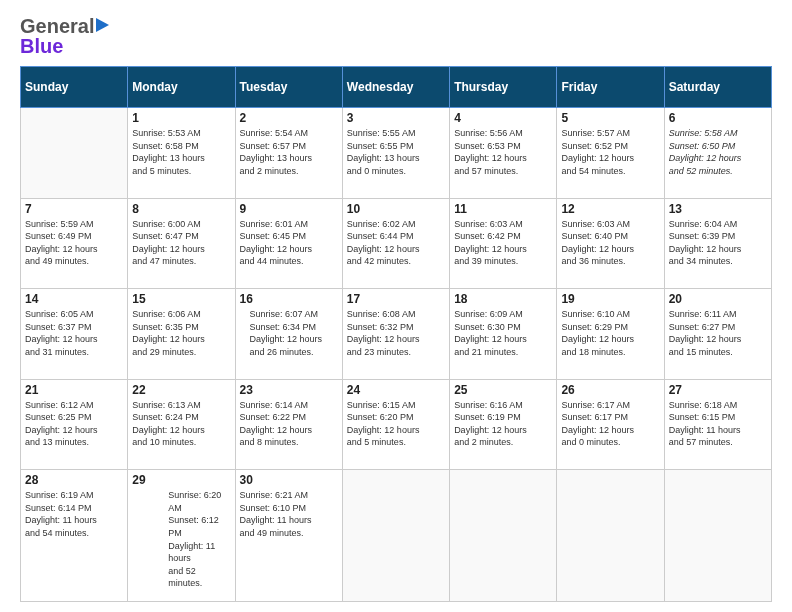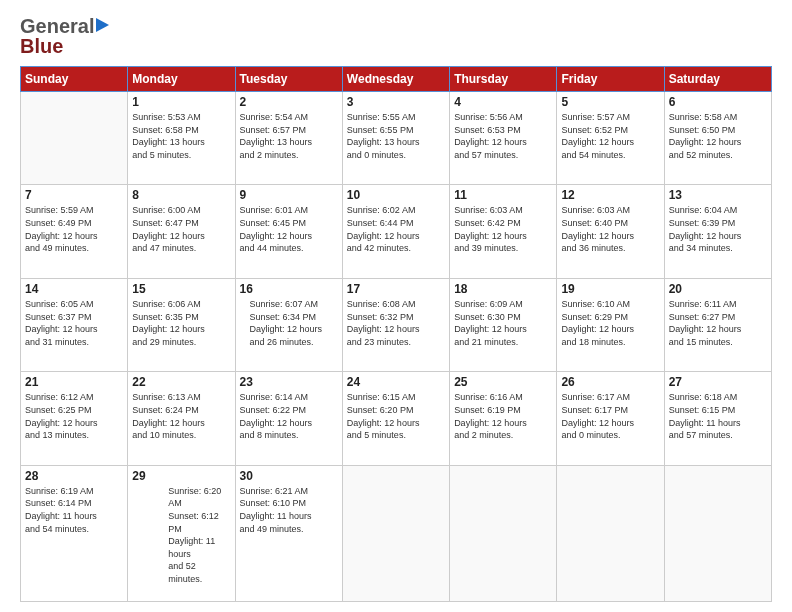--- a/index.html
+++ b/index.html
@@ -37,25 +37,25 @@
       font-weight: normal;
       color: #444;
     }
     .calendar {
       flex: 1;
       border-collapse: collapse;
       width: 100%;
       table-layout: fixed;
     }
     .calendar thead tr th {
-      background: #b91c1c;
+      background: #0c4a6e;
       color: #fff;
       font-size: 12px;
       font-weight: bold;
-      padding: 5px 4px;
+      padding: 13px 4px;
       text-align: left;
       border: 1px solid #5590d8;
     }
     .calendar tbody tr td {
       border: 1px solid #ccc;
       vertical-align: top;
       padding: 3px 4px;
       font-size: 9.5px;
       color: #333;
       height: 85px;
@@ -81,21 +81,21 @@
     }
     .general-text {
       font-size: 20px;
       font-weight: bold;
       color: #555;
       line-height: 1;
     }
     .blue-text {
       font-size: 20px;
       font-weight: bold;
-      color: #7f1d1d;
+      color: #6d28d9;
       line-height: 1;
     }
     .logo-row {
       display: flex;
       align-items: center;
     }
     .arrow-icon {
       display: inline-block;
       width: 0;
       height: 0;
@@ -167,21 +167,21 @@
           </td>
           <td>
             <span class="day-number">5</span>
             <div class="day-info" style="white-space: pre-line;">Sunrise: 5:57 AM
 Sunset: 6:52 PM
 Daylight: 12 hours
 and 54 minutes.</div>
           </td>
           <td>
             <span class="day-number">6</span>
-            <div class="day-info" style="white-space: pre-line;">Sunrise: 5:58 AM
+            <div class="day-info" style="white-space: pre-line; font-style: italic;">Sunrise: 5:58 AM
 Sunset: 6:50 PM
 Daylight: 12 hours
 and 52 minutes.</div>
           </td>
         </tr>
         <tr>
           <td>
             <span class="day-number">7</span>
             <div class="day-info" style="white-space: pre-line;">Sunrise: 5:59 AM
 Sunset: 6:49 PM

